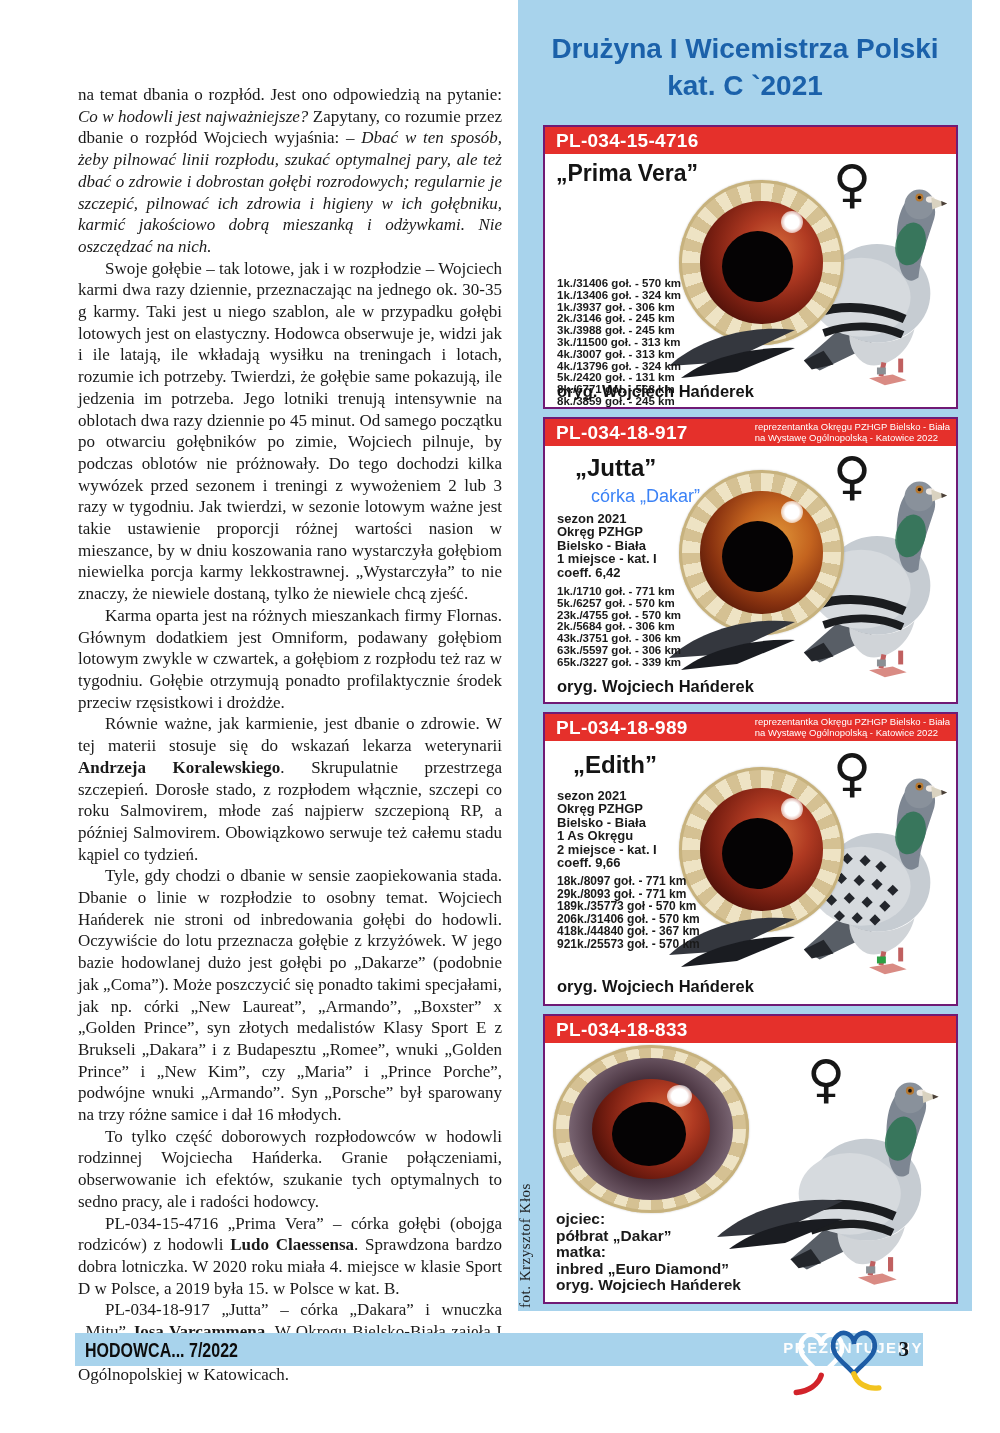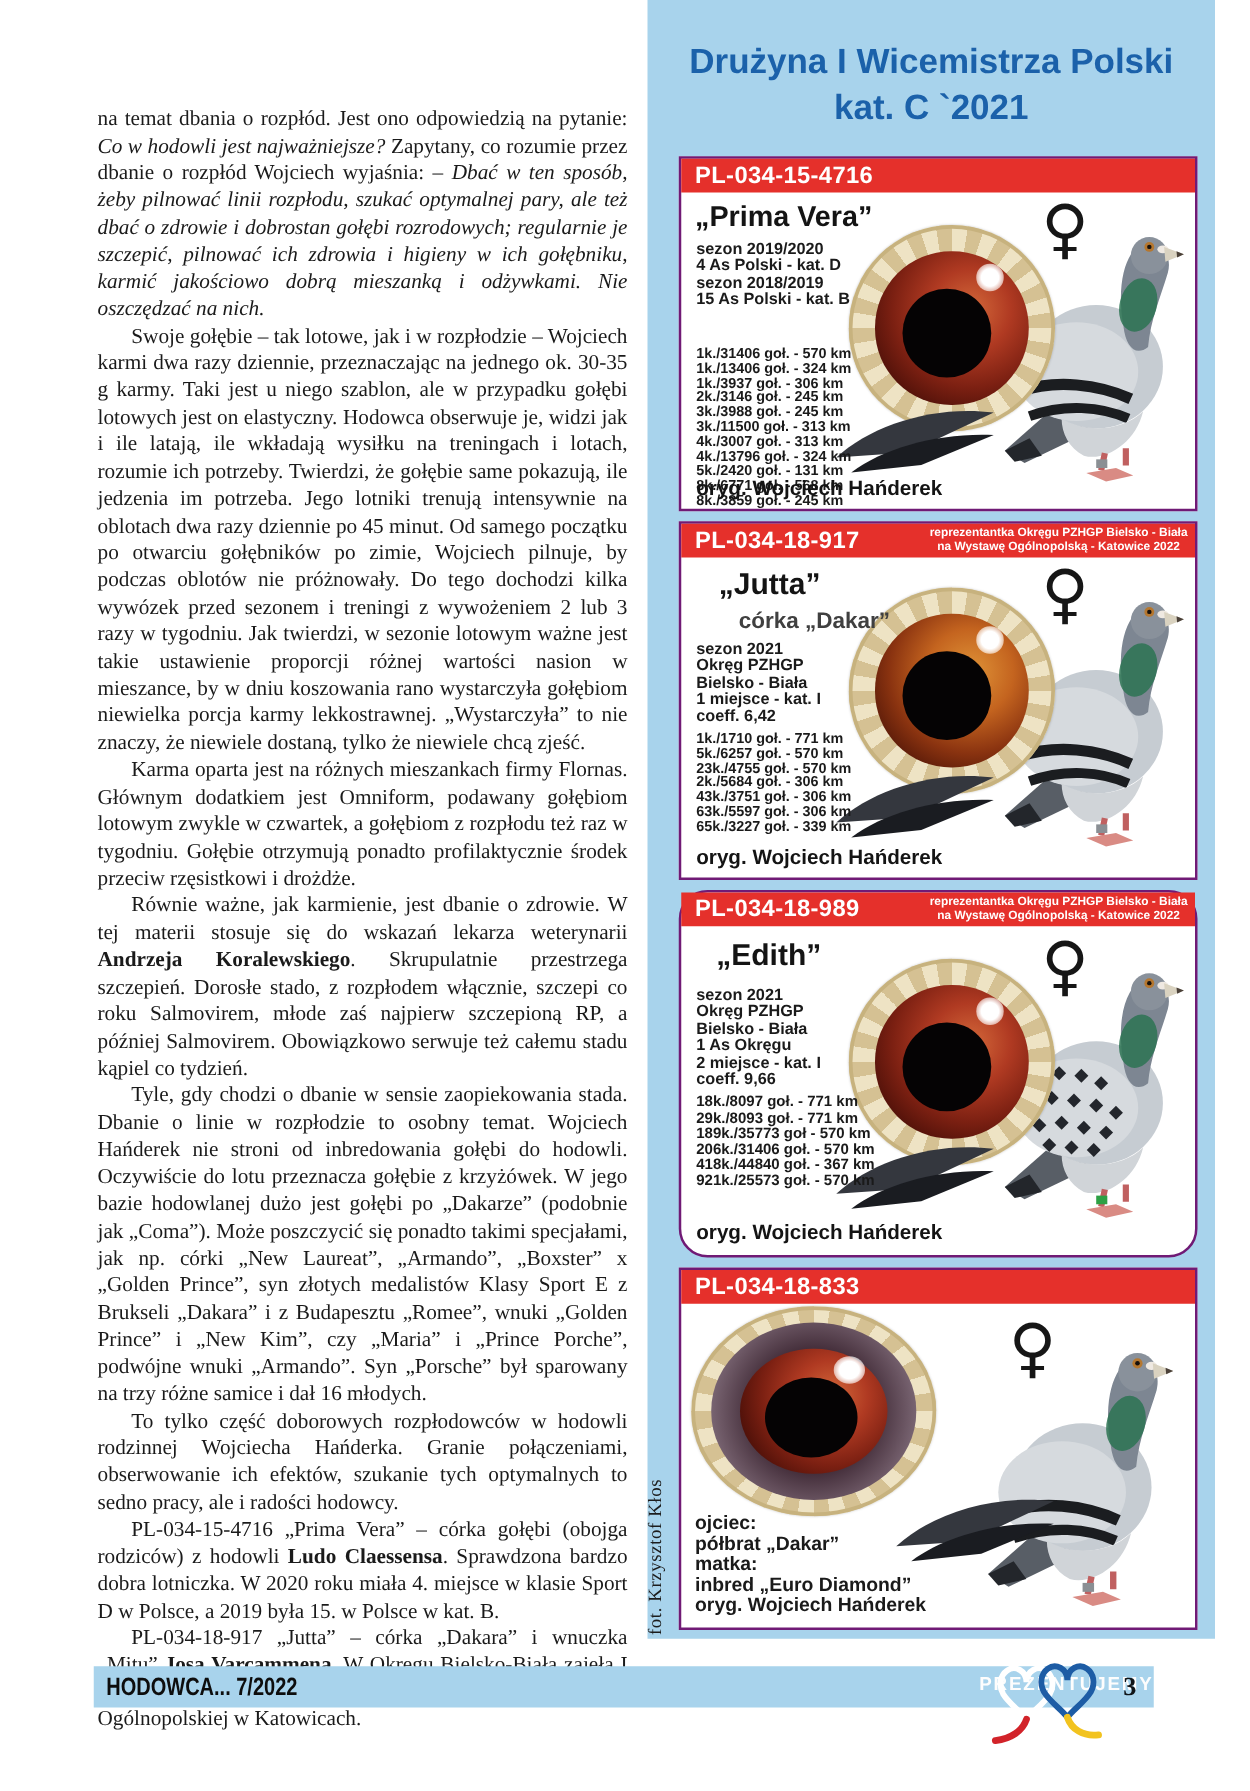--- a/index.html
+++ b/index.html
@@ -16,24 +16,24 @@
   
   .panel{position:absolute;left:518px;top:0;width:454px;height:1311px;background:#a8d3ec;}
   .panel-title{padding-top:30px;text-align:center;color:#1b61aa;
     font-family:"Liberation Sans",sans-serif;font-weight:bold;font-size:28px;line-height:37px;}
 
   
   .card{position:absolute;left:25px;width:415px;background:#fff;border:2px solid #701a75;box-sizing:border-box;}
   .card-header{height:27px;background:#e5302b;display:flex;align-items:center;justify-content:space-between;
     padding:0 6px 0 11px;}
   .ring{color:#fff;font-family:"Liberation Sans",sans-serif;font-weight:bold;font-size:19px;letter-spacing:.3px;white-space:nowrap;}
-  .rep{color:#fff;font-family:"Liberation Sans",sans-serif;font-weight:bold;font-size:9.5px;line-height:10.5px;text-align:center;}
+  .rep{color:#fff;font-family:"Liberation Sans",sans-serif;font-weight:normal;font-size:9.5px;line-height:10.5px;}
   .card-body{position:relative;height:100%;font-family:"Liberation Sans",sans-serif;}
   .name{position:absolute;font-weight:bold;font-size:23px;color:#141414;z-index:5;white-space:nowrap;}
-  .subname{position:absolute;font-weight:bold;font-size:18px;color:#404040;z-index:5;white-space:nowrap;}
+  .subname{position:absolute;font-weight:normal;font-size:18px;color:#3b82f6;z-index:5;white-space:nowrap;}
   .info{position:absolute;font-weight:bold;font-size:13px;line-height:13.4px;z-index:5;}
   .results{position:absolute;font-weight:bold;font-size:11.5px;line-height:11.8px;z-index:5;}
   .owner{position:absolute;font-weight:bold;font-size:16.5px;color:#141414;z-index:5;white-space:nowrap;}
   .pedigree{position:absolute;font-weight:bold;font-size:15.5px;line-height:16.5px;z-index:5;}
   .sex{position:absolute;font-family:"DejaVu Sans",sans-serif;font-size:52px;line-height:52px;color:#161616;z-index:6;}
 
   
   .eye{position:absolute;z-index:2;}
   .eye-ring{position:absolute;inset:0;border-radius:50%;
     background:repeating-conic-gradient(#eee3c4 0deg 9deg,#d5c193 9deg 18deg);
@@ -117,26 +117,20 @@
           <div class="eye-iris"></div>
           <div class="eye-pupil"></div>
           <div class="eye-glint"></div>
         </div>
         <div class="feathers" style="left:122px;top:168px;width:130px;height:60px;"><svg viewBox="0 0 130 60" width="100%" height="100%" aria-hidden="true">
     <path d="M128,8 C80,2 30,18 2,44 L60,40 Z" fill="#34373e"></path>
     <path d="M128,26 C85,24 40,36 14,56 L70,50 Z" fill="#1a1c21"></path>
   </svg></div>
         <div class="sex" style="left:288px;top:4px;">♀</div>
         <div class="name" style="left:11px;top:6px;">„Prima Vera”</div>
-        <div class="info" style="left:12px;top:38px;">
-            <div>sezon 2019/2020</div>
-            <div>4 As Polski - kat. D</div>
-            <div>sezon 2018/2019</div>
-            <div>15 As Polski - kat. B</div>
-          </div>
         <div class="results" style="left:12px;top:96px;margin-top:28px;">
             <div>1k./31406 goł. - 570 km</div>
             <div>1k./13406 goł. - 324 km</div>
             <div>1k./3937 goł. - 306 km</div>
             <div>2k./3146 goł. - 245 km</div>
             <div>3k./3988 goł. - 245 km</div>
             <div>3k./11500 goł. - 313 km</div>
             <div>4k./3007 goł. - 313 km</div>
             <div>4k./13796 goł. - 324 km</div>
             <div>5k./2420 goł. - 131 km</div>
@@ -203,21 +197,21 @@
             <div>23k./4755 goł. - 570 km</div>
             <div>2k./5684 goł. - 306 km</div>
             <div>43k./3751 goł. - 306 km</div>
             <div>63k./5597 goł. - 306 km</div>
             <div>65k./3227 goł. - 339 km</div>
           </div>
         <div class="owner" style="left:12px;top:231px;">oryg. Wojciech Hańderek</div>
       </div>
     </div>
 
-    <div class="card" style="top:712px;height:294px;border-radius:23px;">
+    <div class="card" style="top:712px;height:294px;">
       <div class="card-header">
         <span class="ring">PL-034-18-989</span>
         <span class="rep">
           <span>reprezentantka Okręgu PZHGP Bielsko - Biała</span><br>
           <span>na Wystawę Ogólnopolską - Katowice 2022</span>
         </span>
       </div>
       <div class="card-body">
         <div class="pigeon" style="left:245px;top:12px;width:168px;height:238px;"><svg viewBox="0 0 170 235" width="100%" height="100%" aria-hidden="true">
     <path d="M14,196 L64,152 L84,180 L30,206 Z" fill="#585e66"></path>

